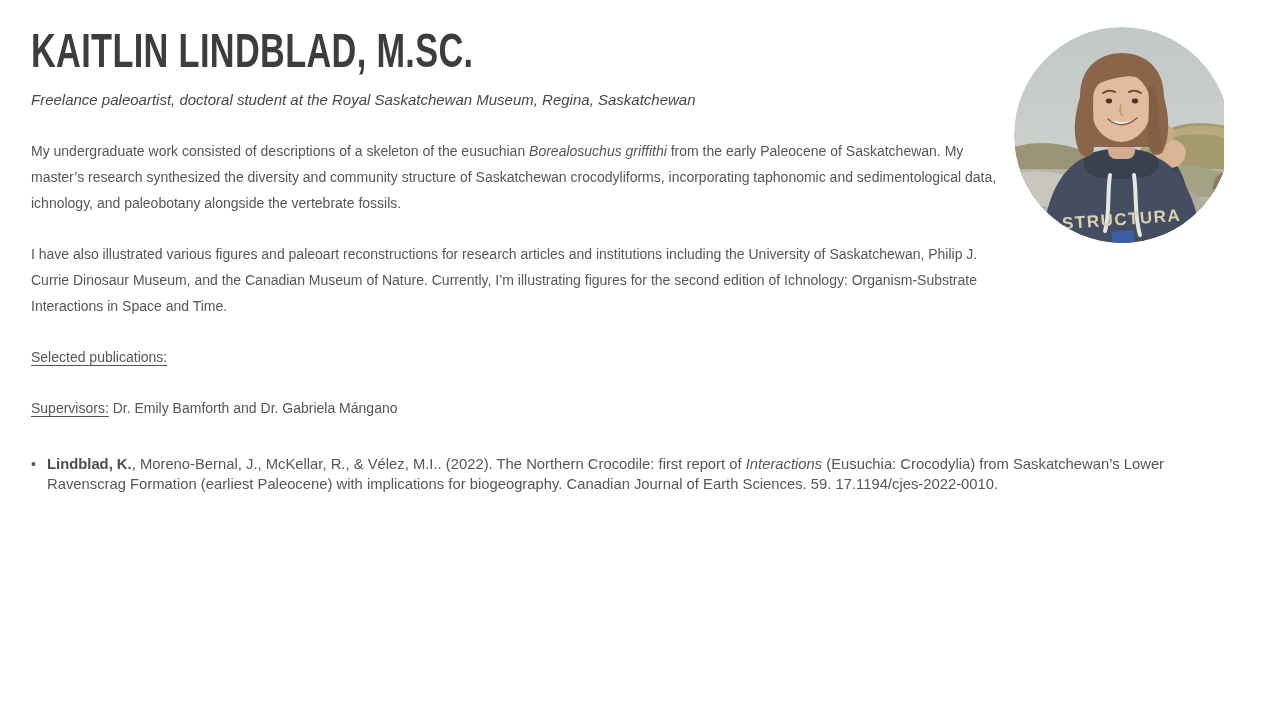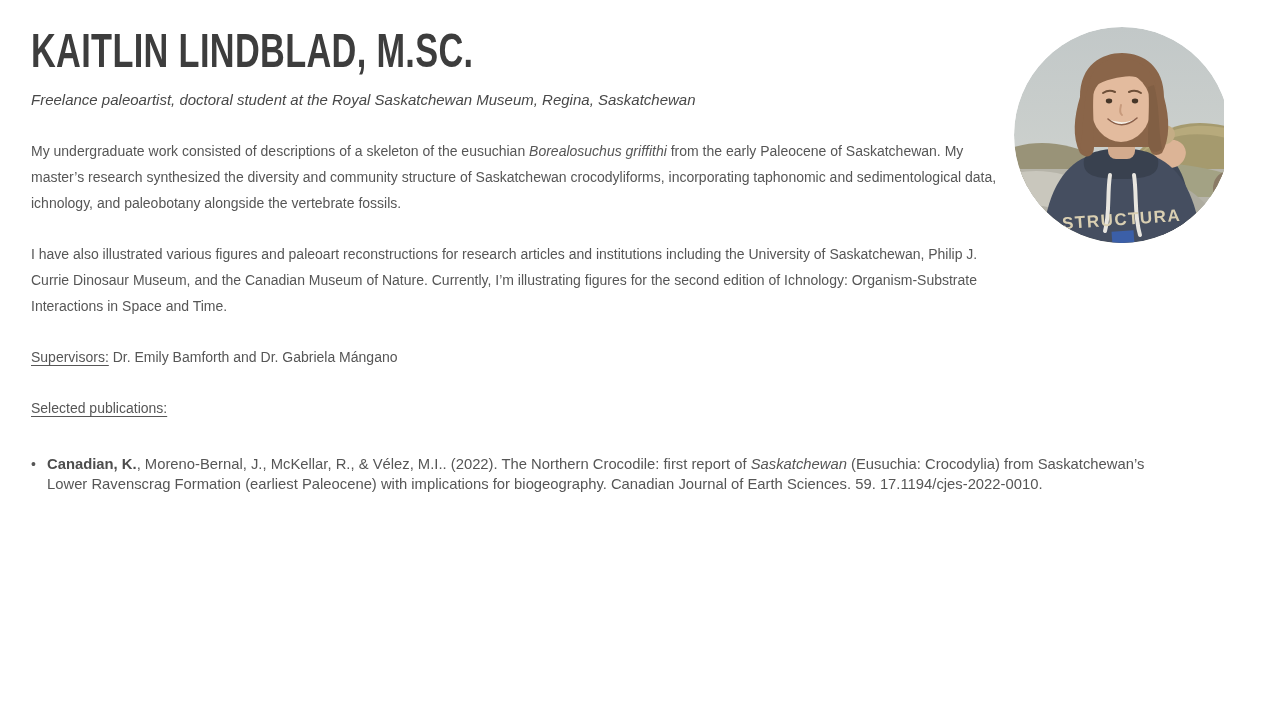--- a/index.html
+++ b/index.html
@@ -50,28 +50,28 @@
 
     <h1 class="title">KAITLIN LINDBLAD, M.SC.</h1>
 
     <div class="subtitle">Freelance paleoartist, doctoral student at the Royal Saskatchewan Museum, Regina, Saskatchewan</div>
 
     <p class="body"><span>My undergraduate work consisted of descriptions of a skeleton of the eusuchian </span><i>Borealosuchus griffithi</i><span> from the early Paleocene of Saskatchewan. My master’s research synthesized the diversity and community structure of Saskatchewan crocodyliforms, incorporating taphonomic and sedimentological data, ichnology, and paleobotany alongside the vertebrate fossils.</span></p>
 
     <p class="body">I have also illustrated various figures and paleoart reconstructions for research articles and institutions including the University of Saskatchewan, Philip J. Currie Dinosaur Museum, and the Canadian Museum of Nature. Currently, I’m illustrating figures for the second edition of Ichnology: Organism-Substrate Interactions in Space and Time.</p>
 
 
+    <p class="body"><span class="ul">Selected publications:</span></p>
+
     <p class="body"><span class="ul">Supervisors:</span><span> Dr. Emily Bamforth and Dr. Gabriela Mángano</span></p>
-
-    <p class="body"><span class="ul">Selected publications:</span></p>
 
     <div class="pubs">
       <div class="pub-item">
         <span class="bullet">•</span>
-        <span class="pub-text"><b>Canadian, K.</b><span>, Moreno-Bernal, J., McKellar, R., &amp; Vélez, M.I.. (2022). The Northern Crocodile: first report of </span><i>Saskatchewan</i><span> (Eusuchia: Crocodylia) from Saskatchewan’s Lower Ravenscrag Formation (earliest Paleocene) with implications for biogeography. Canadian Journal of Earth Sciences. 59. 17.1194/cjes-2022-0010.</span></span>
+        <span class="pub-text"><b>Lindblad, K.</b><span>, Moreno-Bernal, J., McKellar, R., &amp; Vélez, M.I.. (2022). The Northern Crocodile: first report of </span><i>Interactions</i><span> (Eusuchia: Crocodylia) from Saskatchewan’s Lower Ravenscrag Formation (earliest Paleocene) with implications for biogeography. Canadian Journal of Earth Sciences. 59. 17.1194/cjes-2022-0010.</span></span>
       </div>
     </div>
 
   </div>
 
   <div class="photo">
     <svg width="216" height="216" viewBox="0 0 216 216" xmlns="http://www.w3.org/2000/svg">
       <defs>
         <clipPath id="circ">
             <circle cx="108" cy="108" r="108"></circle>

